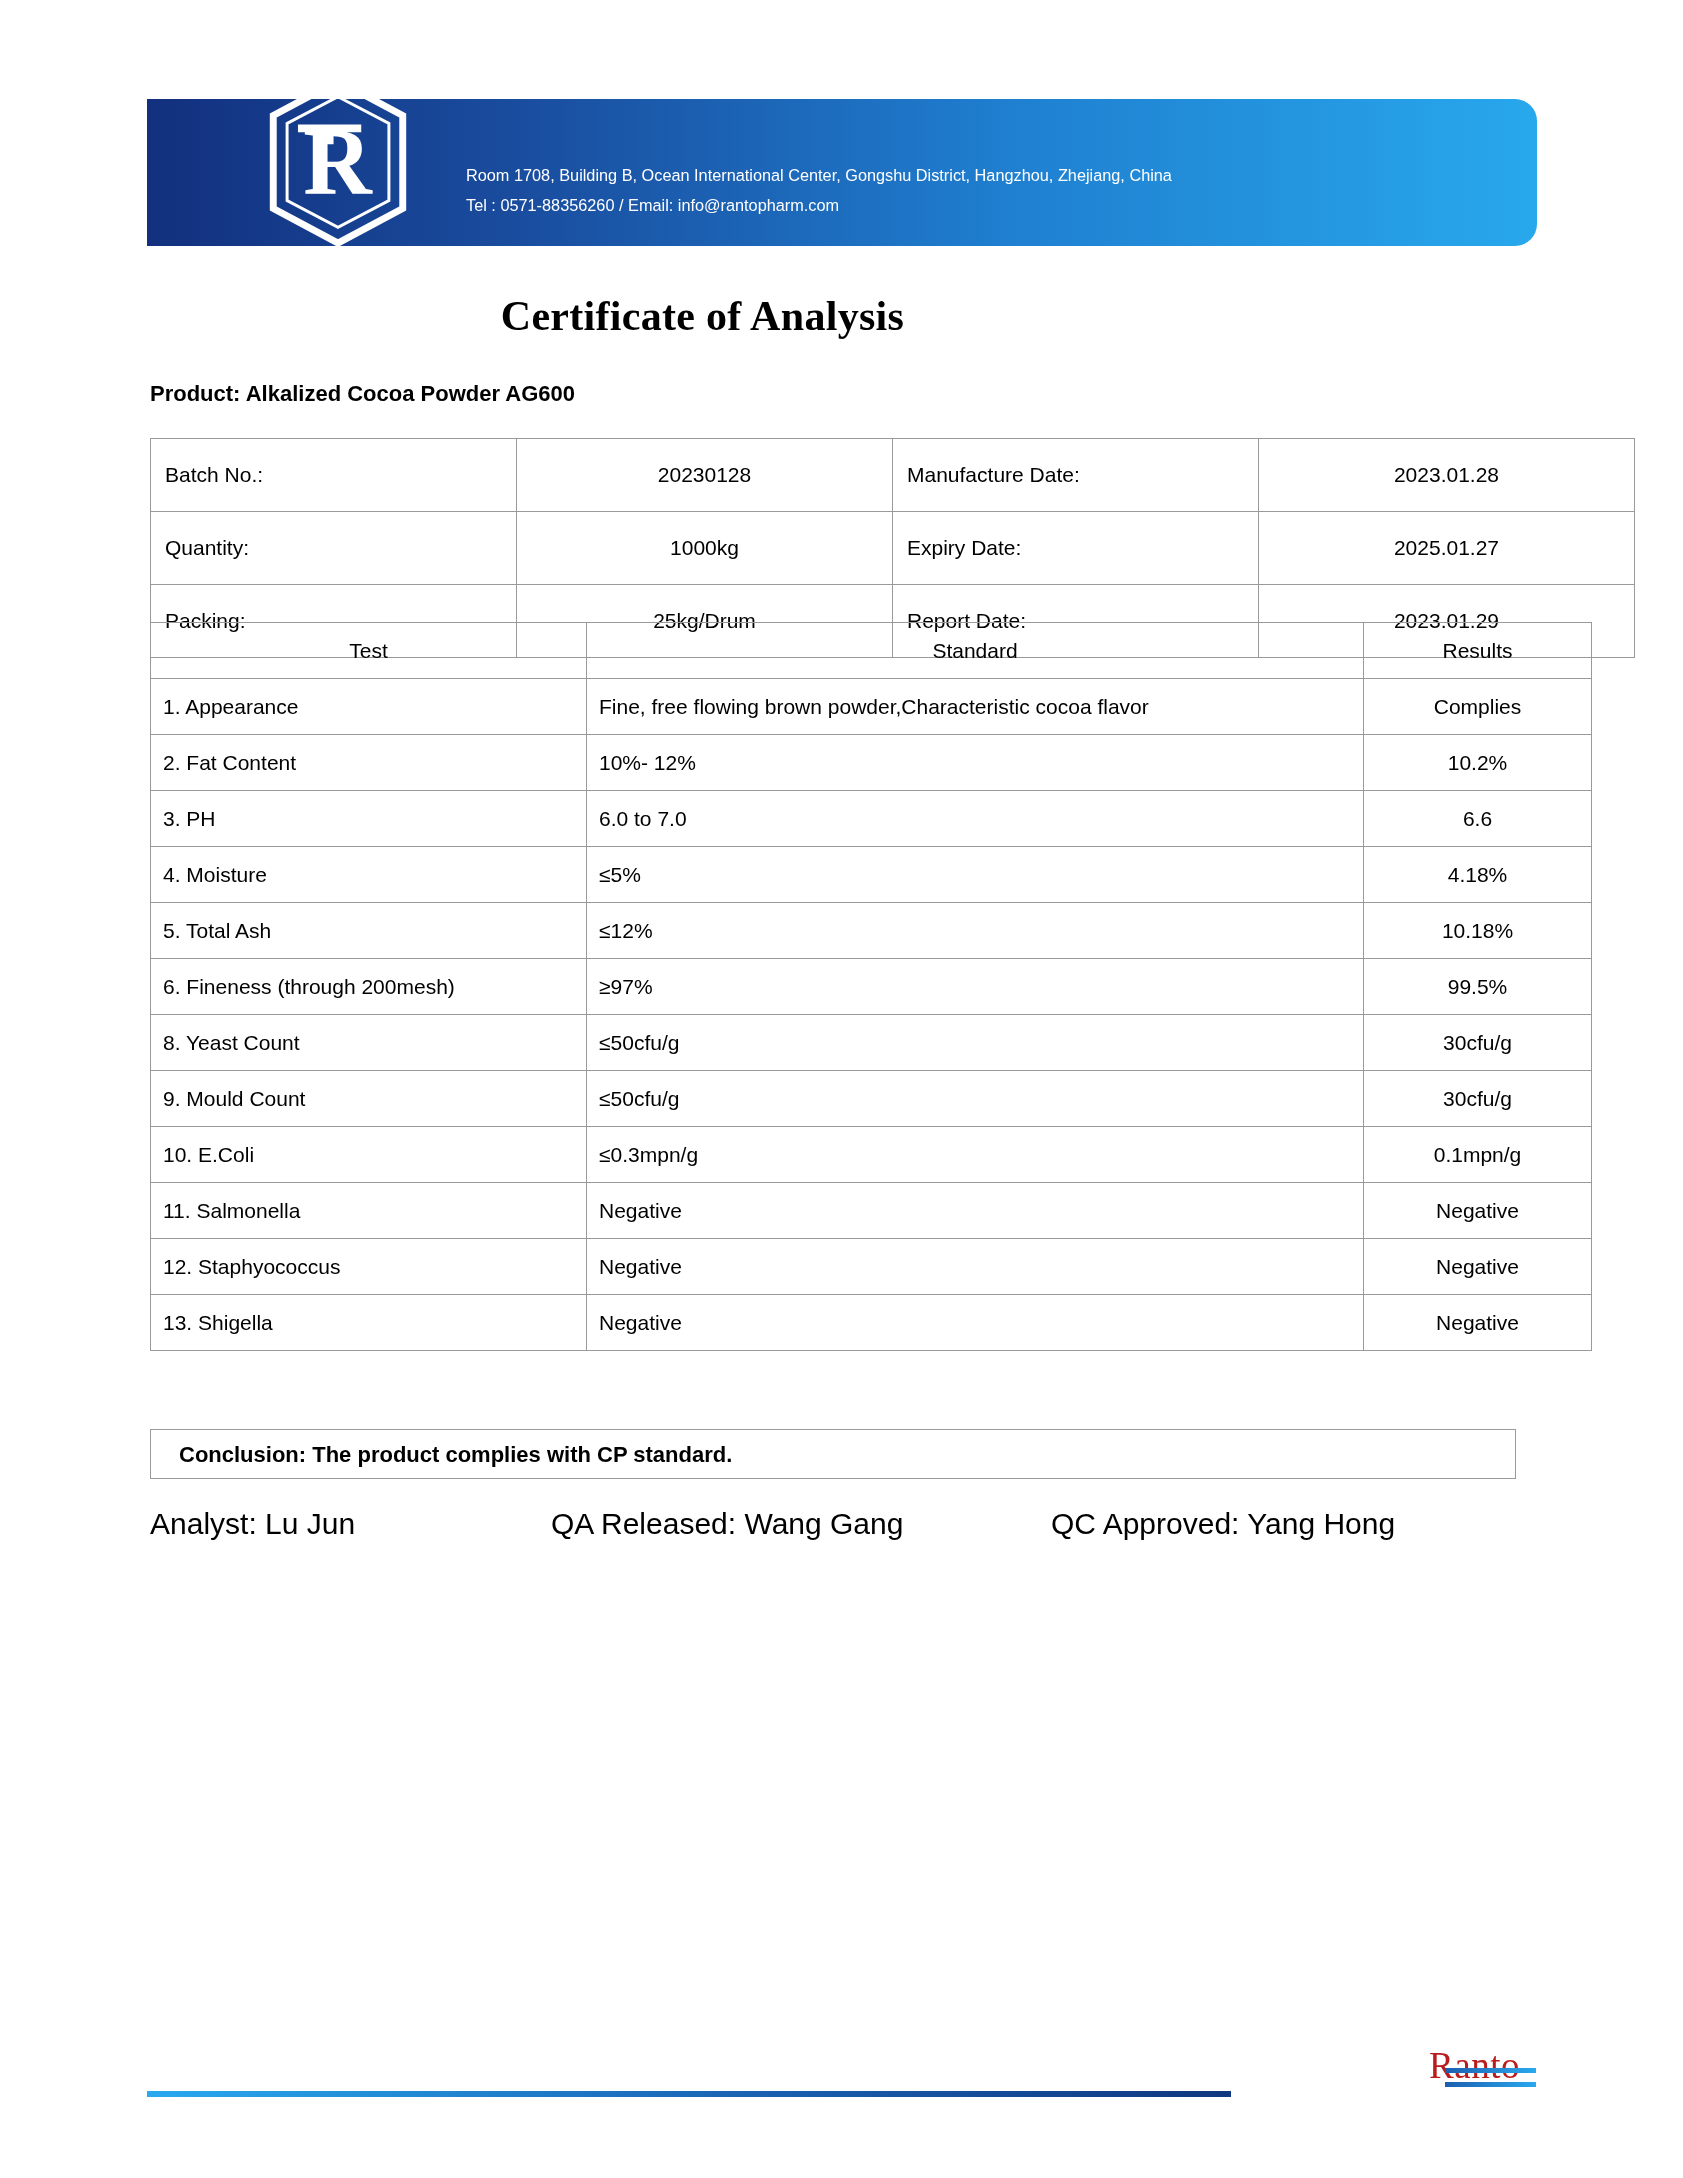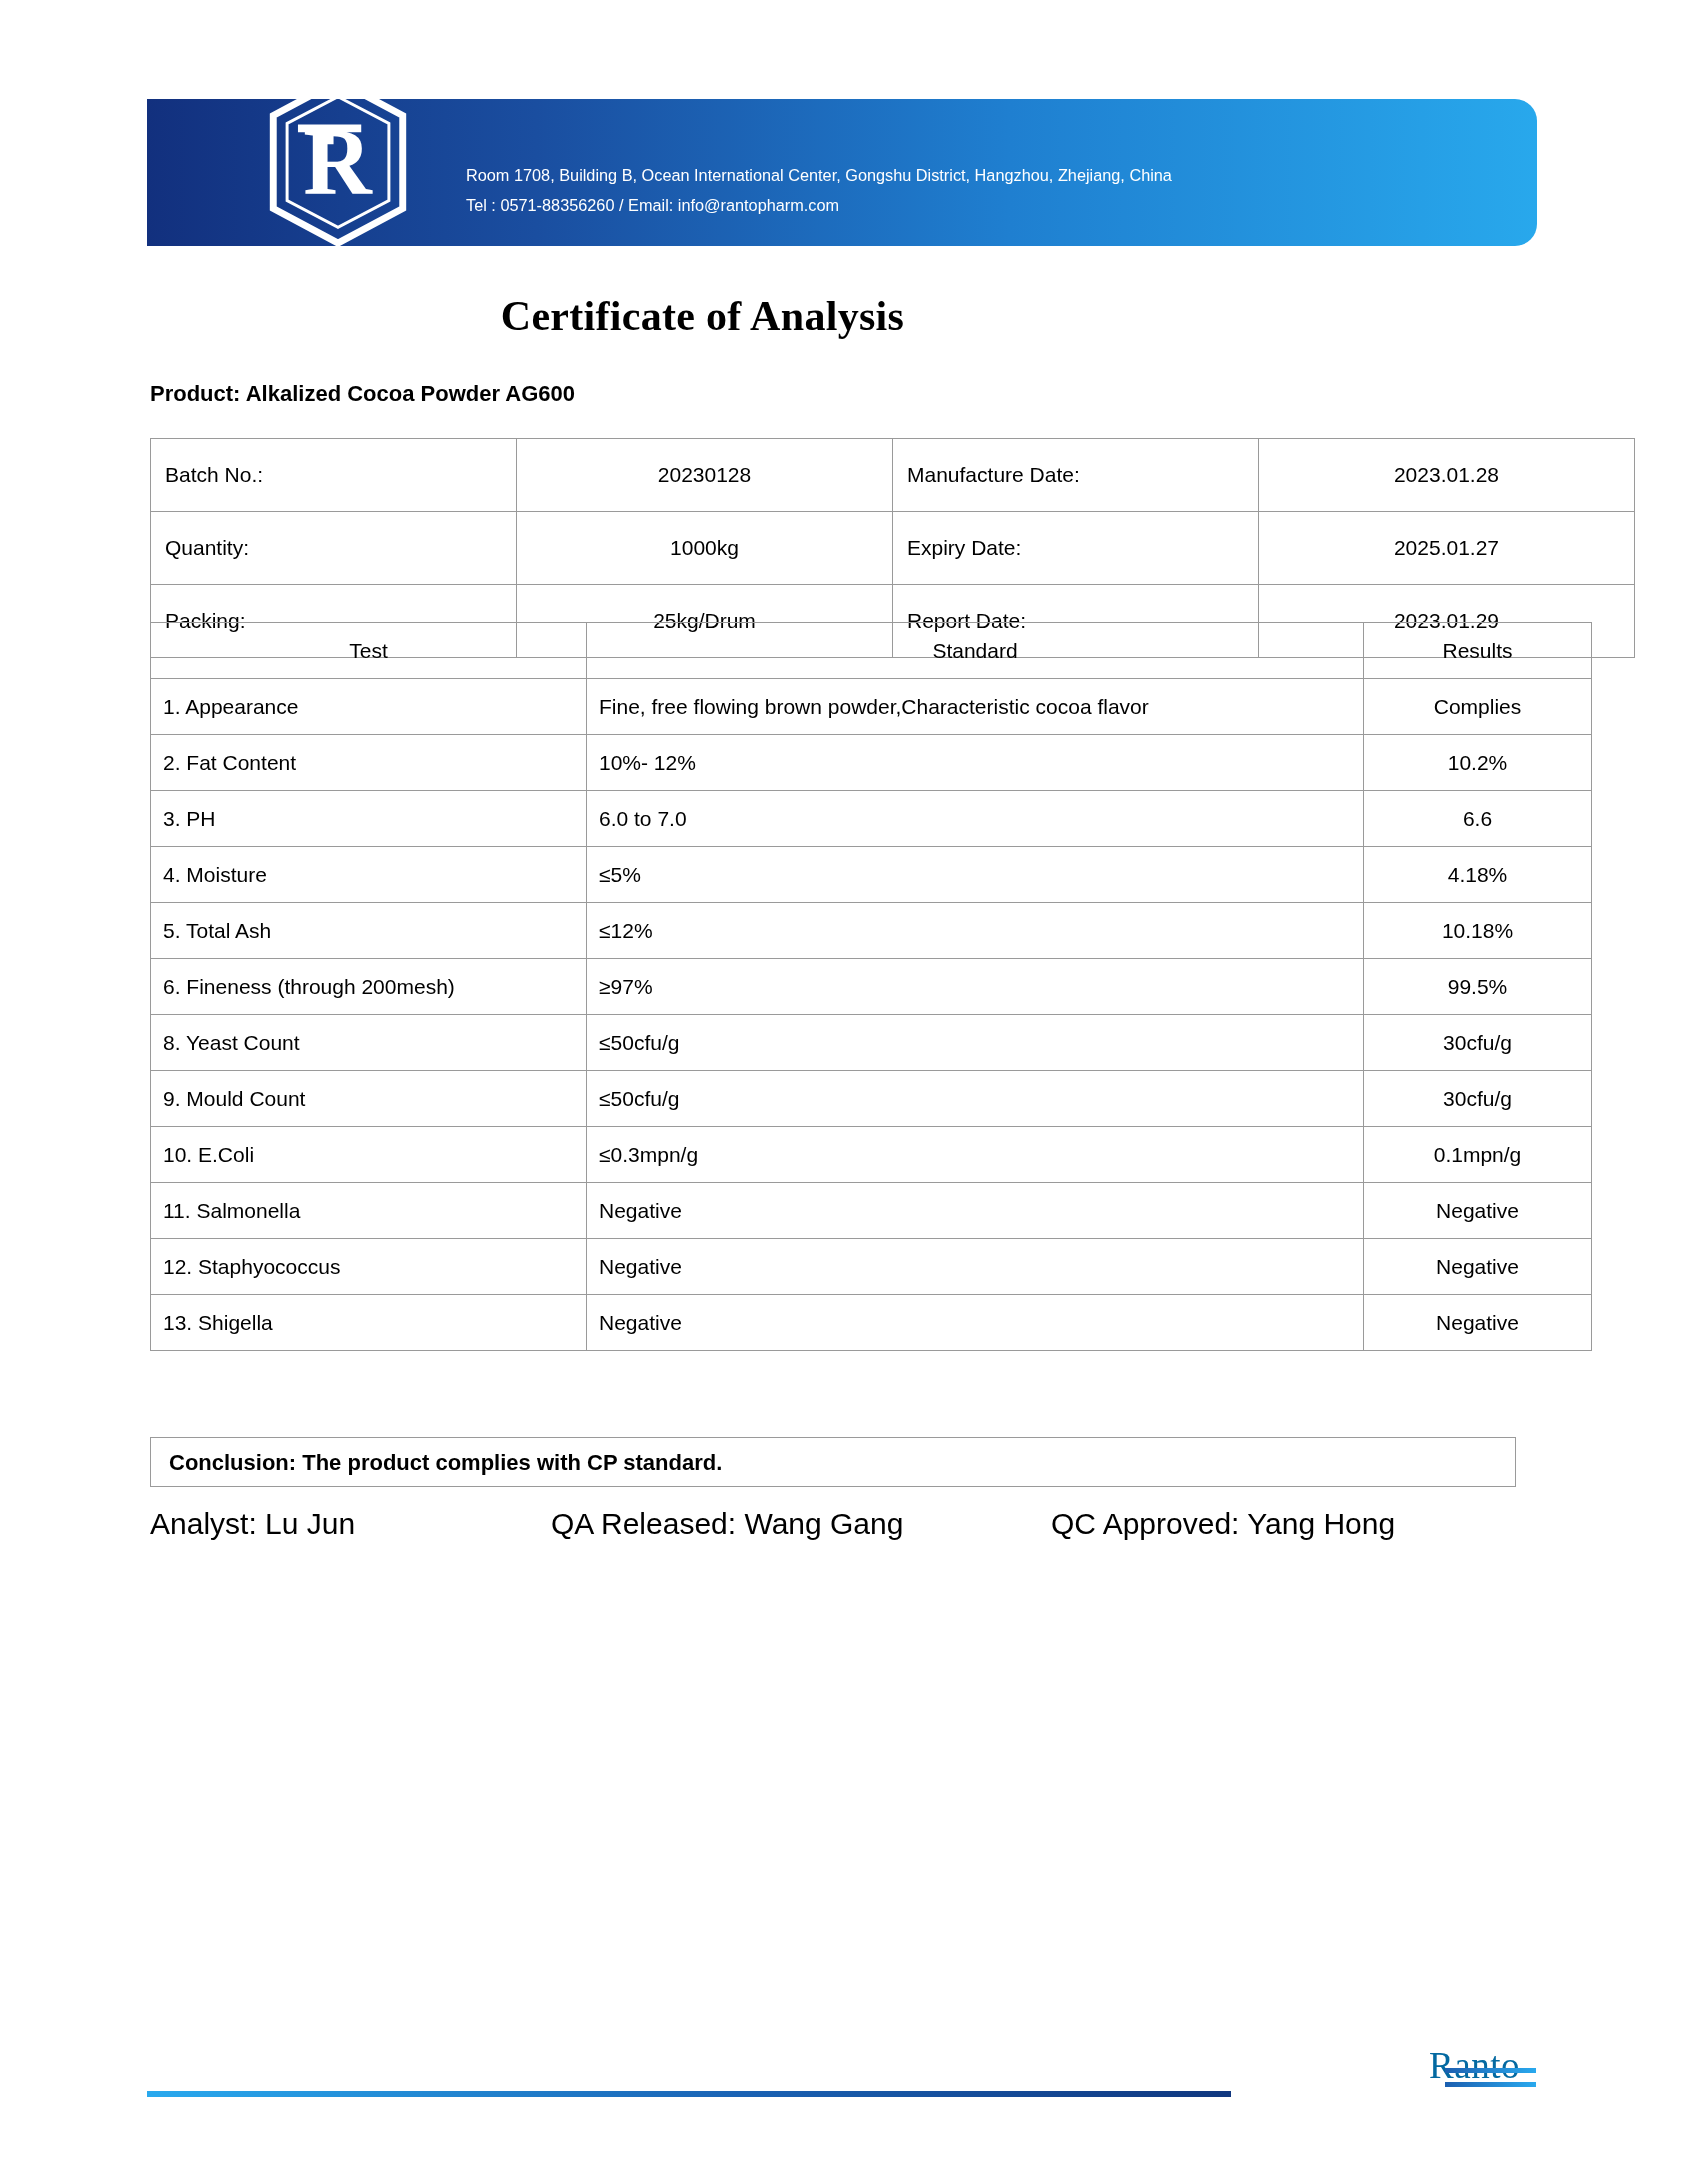--- a/index.html
+++ b/index.html
@@ -140,24 +140,23 @@
   
   .conclusion {
     position: absolute;
     left: 150px;
     top: 1429px;
     width: 1366px;
     box-sizing: border-box;
     border: 1px solid #9a9a9a;
     height: 50px;
     line-height: 50px;
-    padding-left: 18px;
+    padding-left: 28px;
     font-size: 22px;
     font-weight: bold;
-    margin-top: 8px;
   }
 
   
   .sig-row {
     position: absolute;
     left: 150px;
     top: 1507px;
     width: 1366px;
     height: 40px;
     font-size: 30px;
@@ -166,21 +165,21 @@
   .sig-b { position: absolute; left: 401px; top: 0; }
   .sig-c { position: absolute; left: 901px; top: 0; }
 
   
   .footer-wordmark {
     position: absolute;
     right: 163px;
     bottom: 91px;
     font-family: "Liberation Serif", serif;
     font-size: 37px;
-    color: #0369a1;
+    color: #b91c1c;
     letter-spacing: 0.5px;
     text-align: center;
   }
   .footer-line-left {
     position: absolute;
     left: 147px;
     bottom: 81px;
     width: 1084px;
     height: 6px;
     background: linear-gradient(90deg, #29a9ee 0%, #1a62b4 55%, #10377f 100%);

